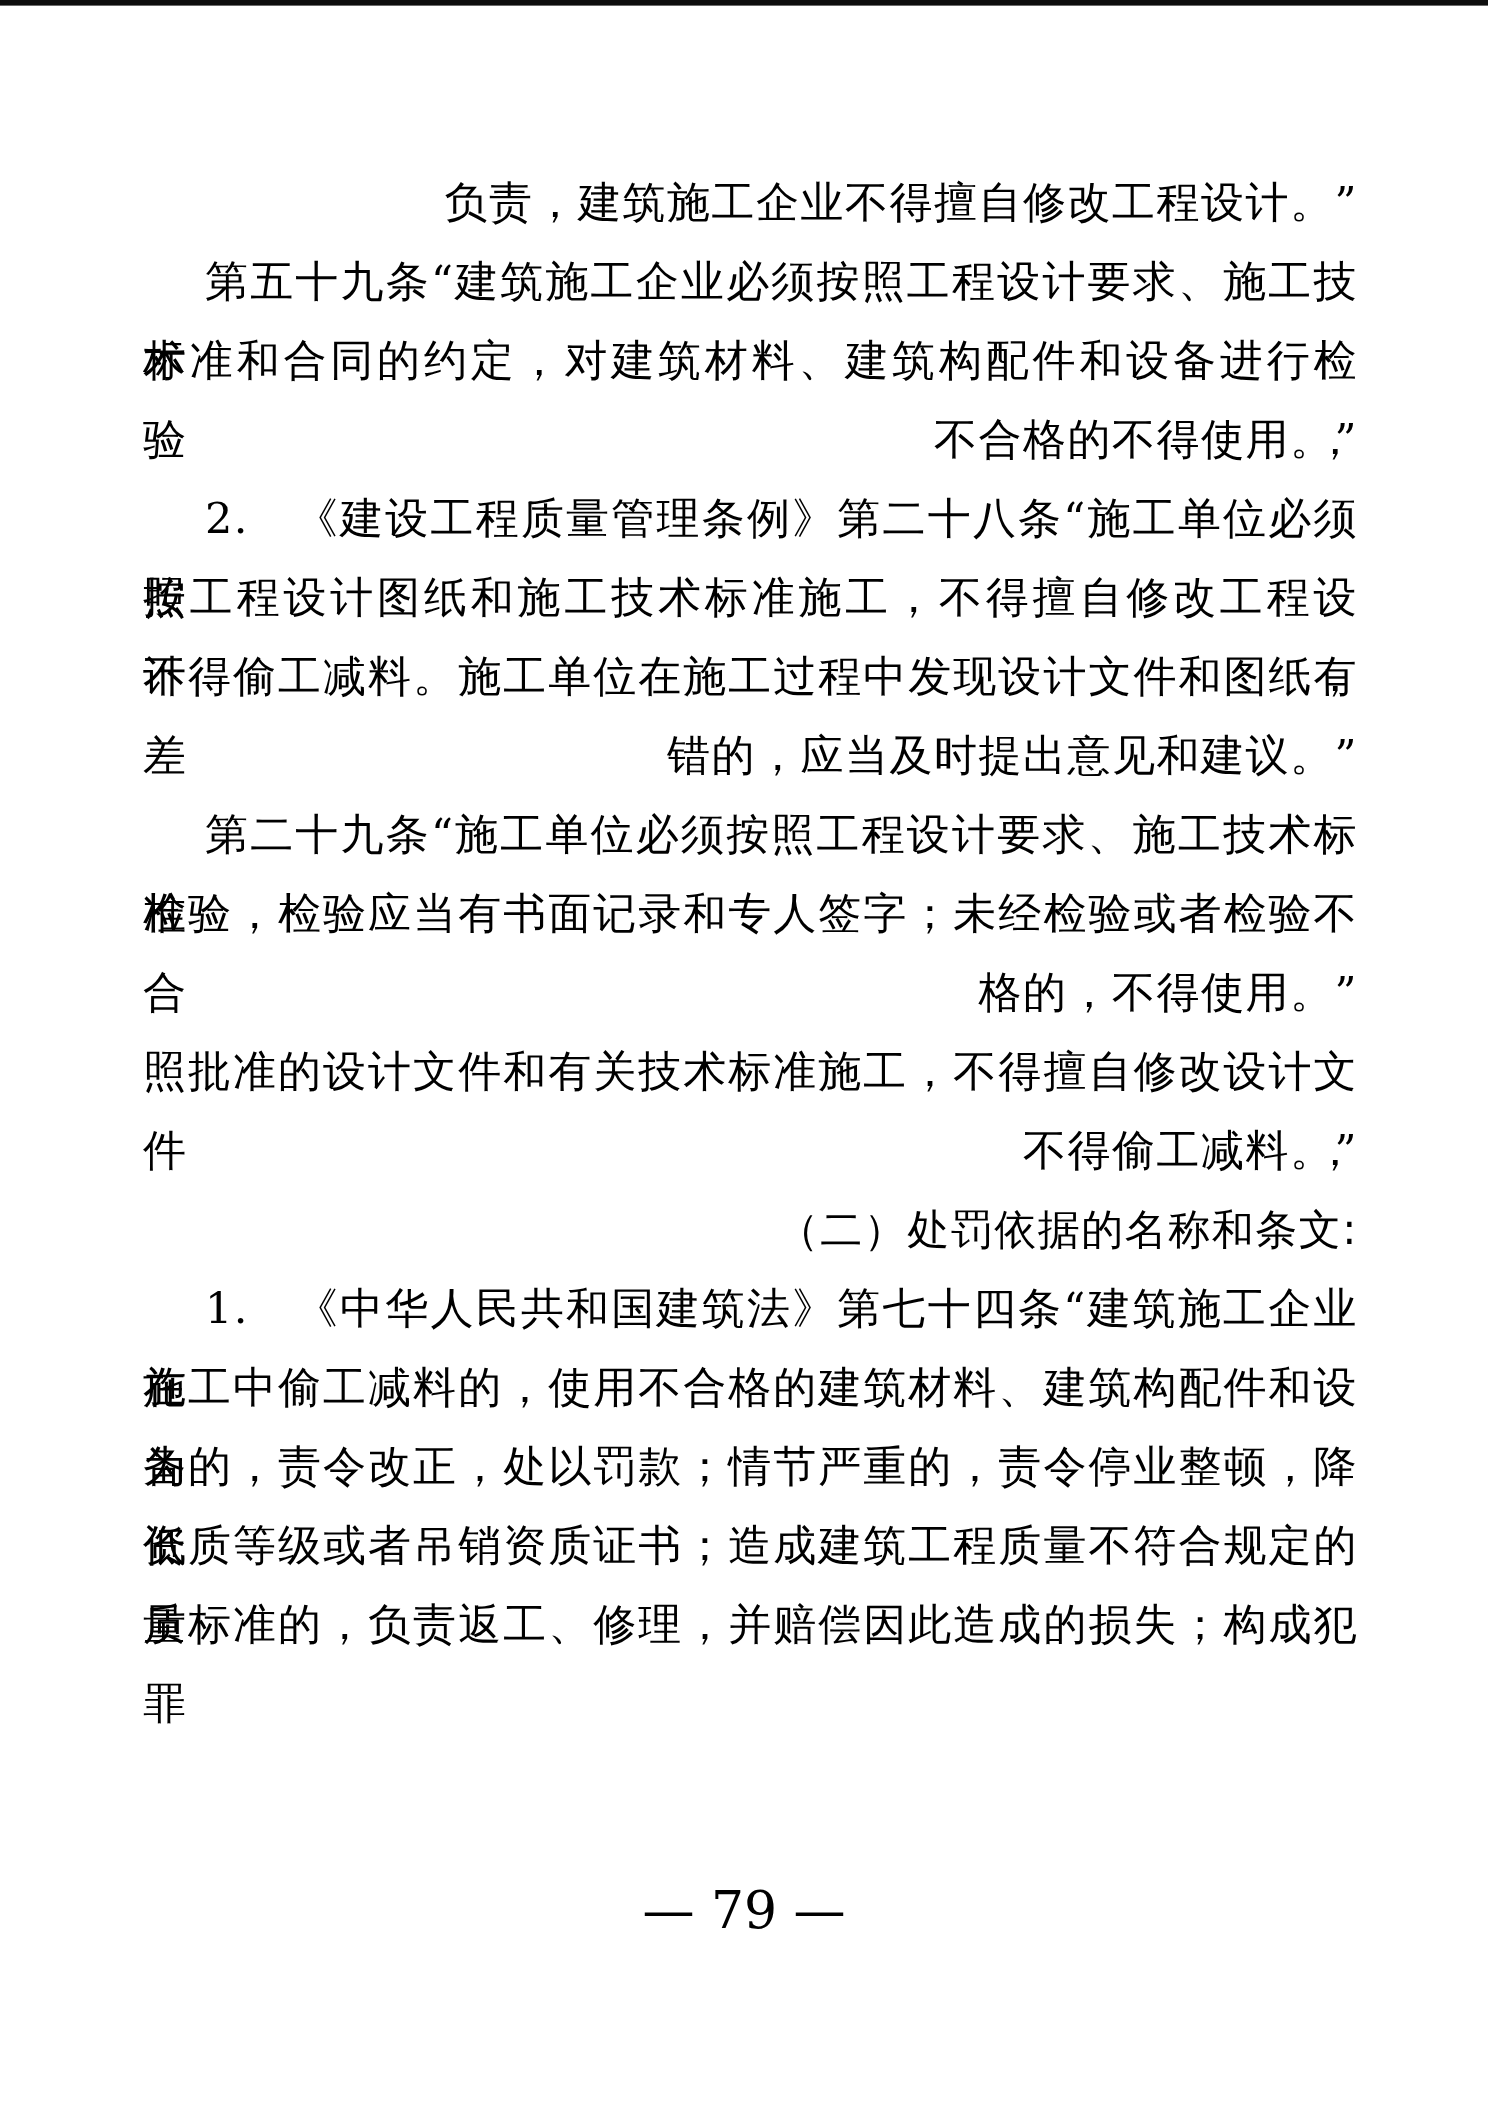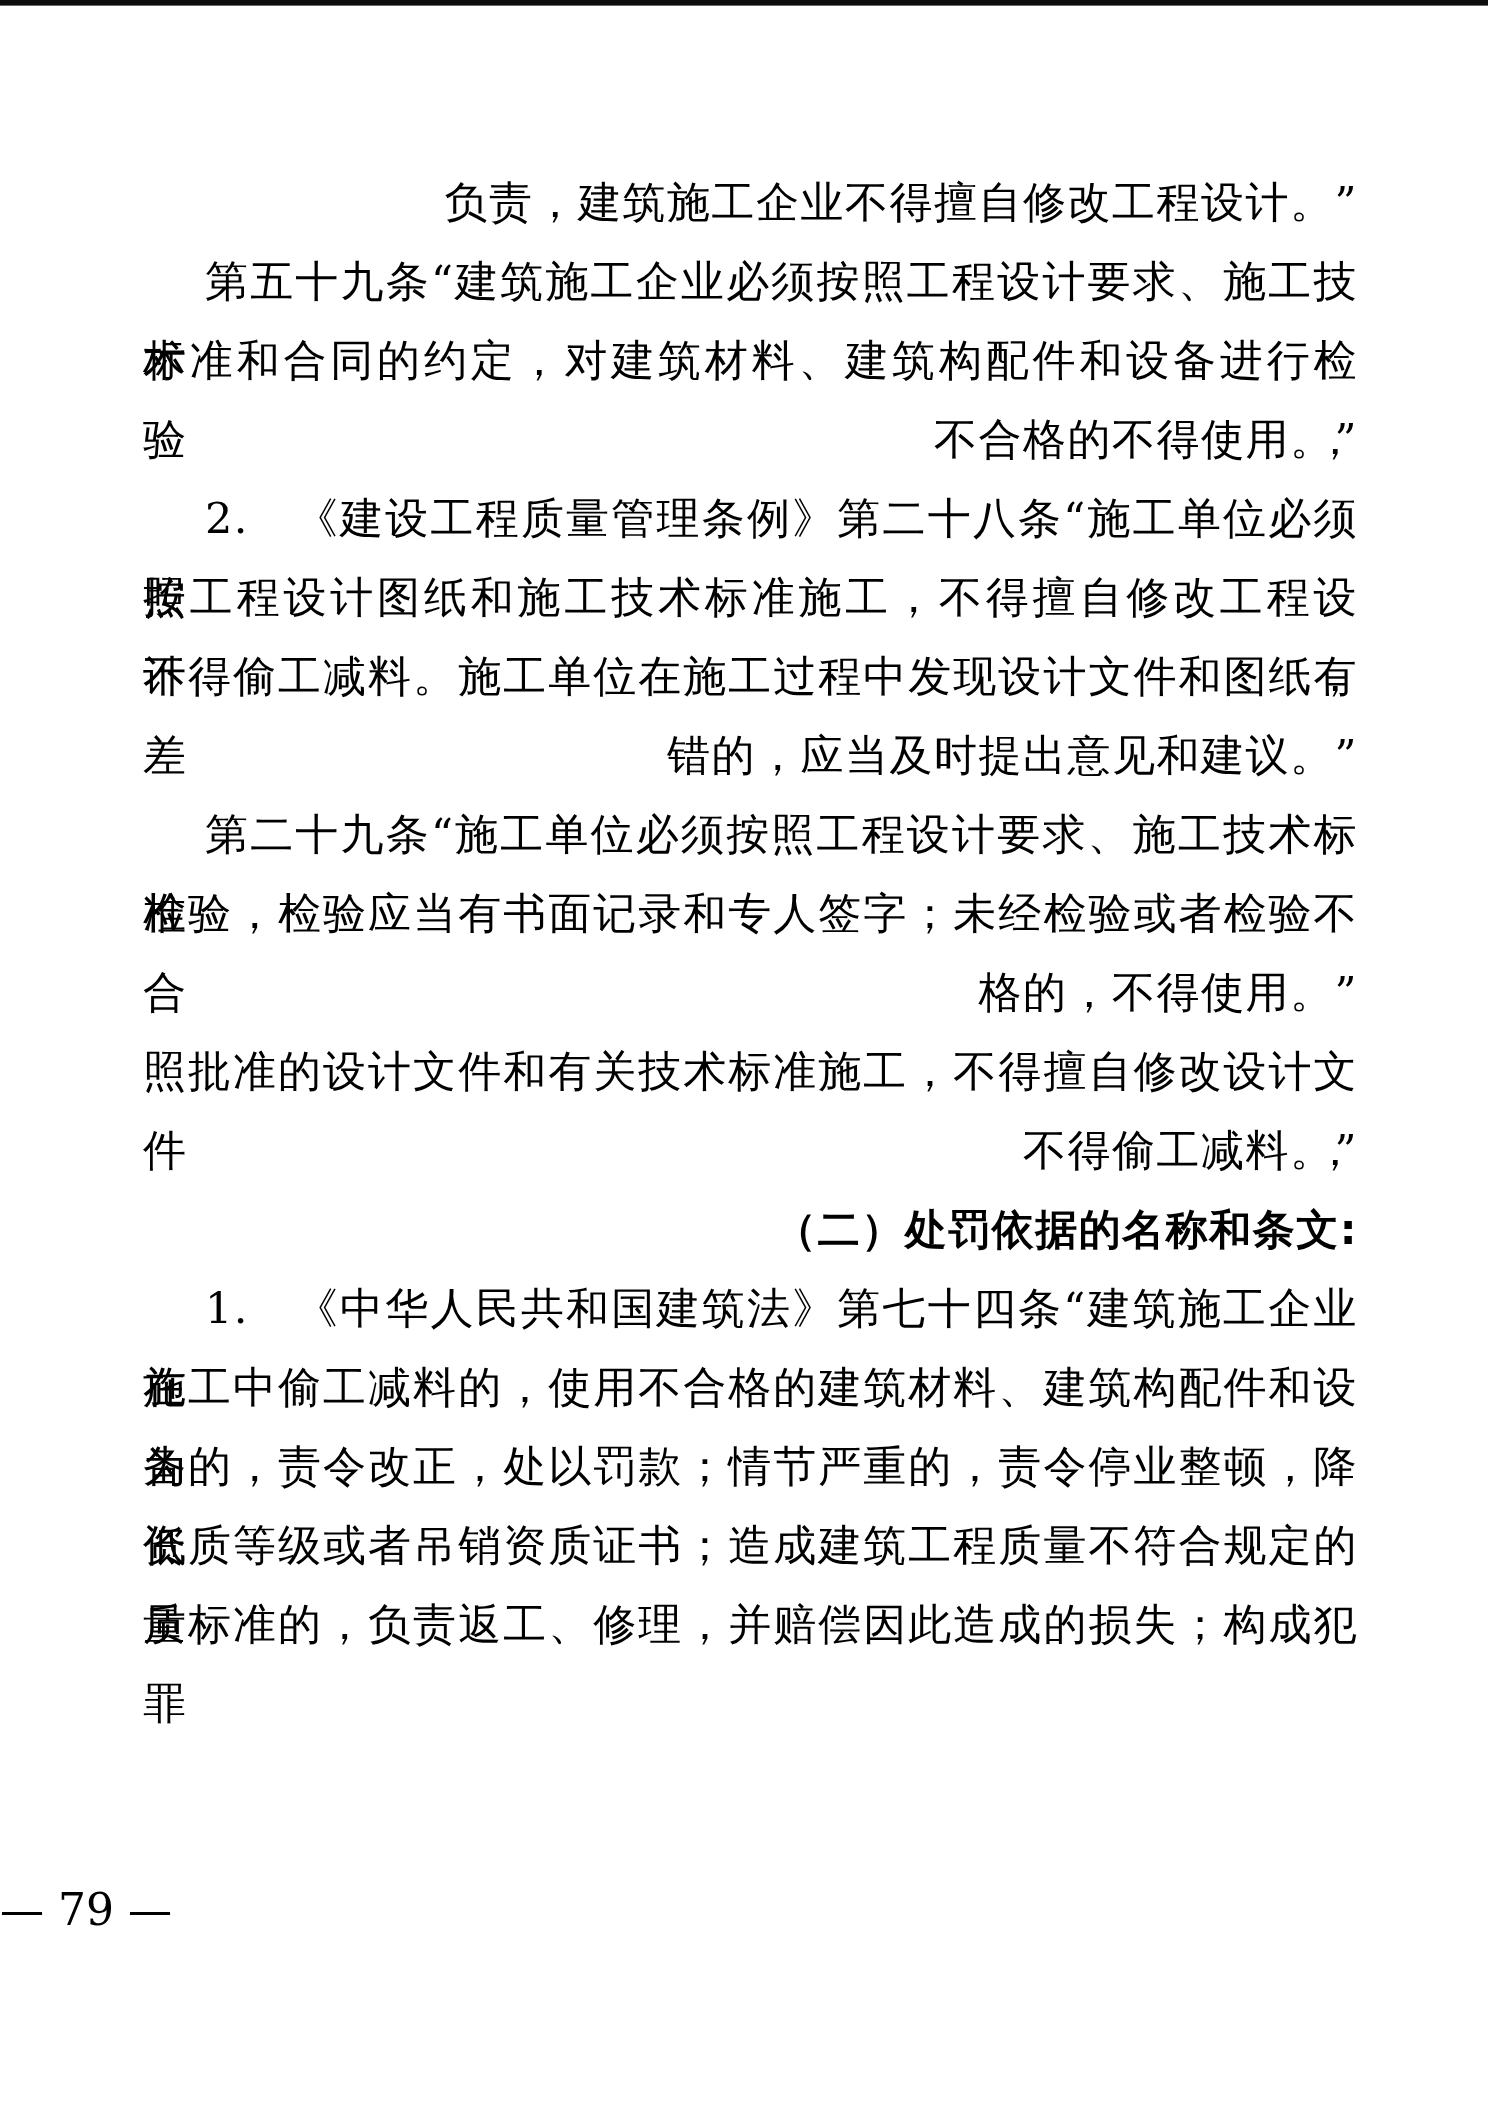--- a/index.html
+++ b/index.html
@@ -41,31 +41,31 @@
   .line.fill {
     white-space: normal;
     text-align: justify;
     text-align-last: justify;
     margin-left: 10px;
   }
   .line.indent {
     text-indent: 62px;
   }
   .line.bold {
-    font-weight: bold;
+    font-weight: normal;
     font-family: "DejaVu Sans", "Liberation Sans", sans-serif;
     font-size: 42px;
   }
   .page-footer {
     position: absolute;
     top: 1886px;
     left: 0;
     width: 100%;
-    text-align: left;
-    font-size: 44px;
+    text-align: center;
+    font-size: 52px;
     line-height: 48px;
     color: #000000;
   }
 </style>
 </head>
 <body>
 
 <div class="scan-top-bar"></div>
 
 <div class="text-block">

